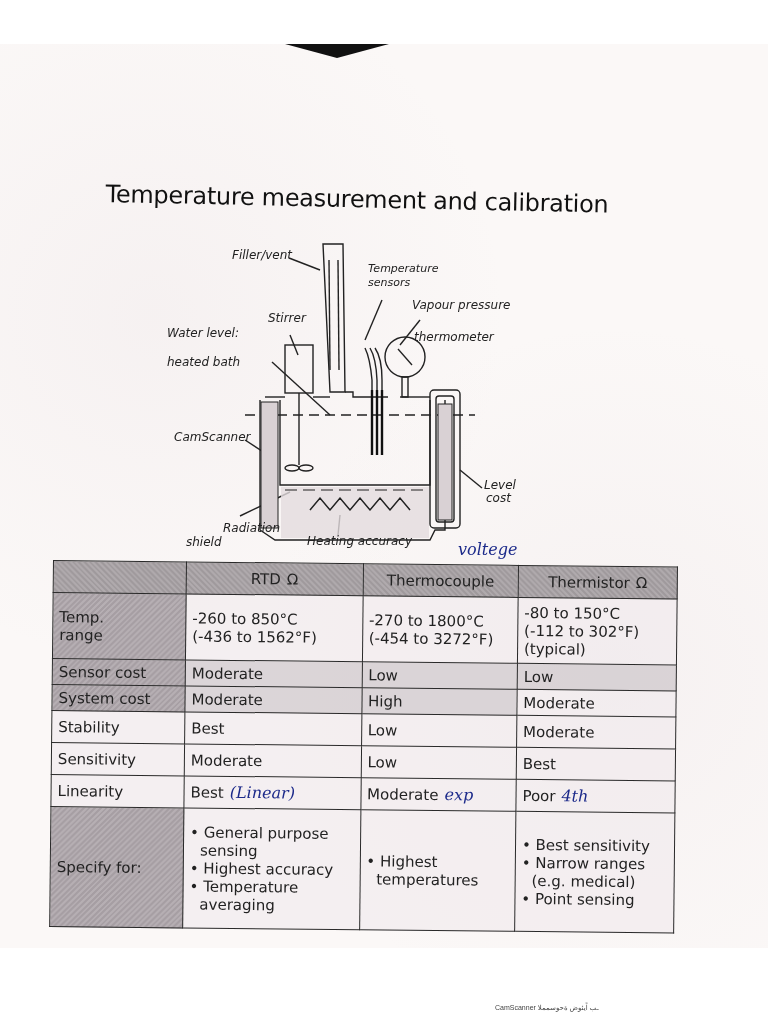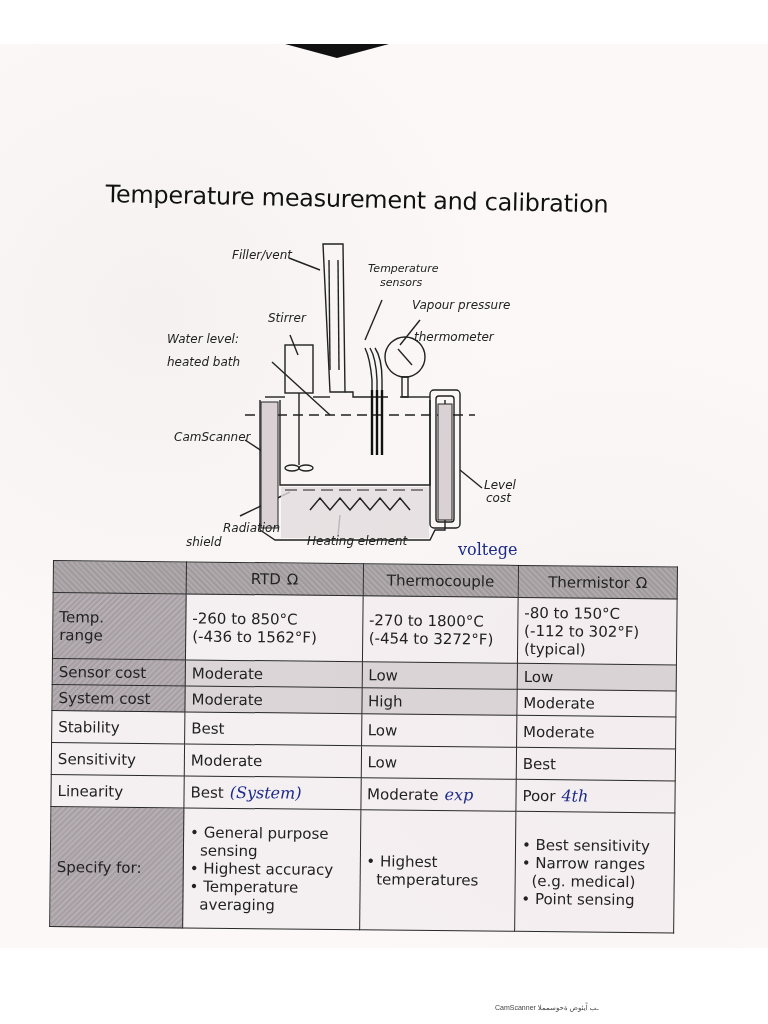--- a/index.html
+++ b/index.html
@@ -31,21 +31,21 @@
       font-family: "DejaVu Sans", sans-serif; font-weight: normal; letter-spacing: -0.3px;
     }
 
     .diagram { position: absolute; left: 160px; top: 240px; width: 380px; height: 310px; }
     .dlabel {
       position: absolute; font-style: italic; font-size: 12px; color: #222;
       font-family: "DejaVu Sans", sans-serif; line-height: 14px; white-space: nowrap;
     }
 
     .handwrite {
-      position: absolute; font-family: "DejaVu Serif", serif; 
+      position: absolute; font-family: "DejaVu Serif", serif; font-style: italic;
       color: #1c2a8a; white-space: nowrap; text-align: center;
     }
 
     table.cmp {
       position: absolute; left: 53px; top: 560px; width: 625px;
       border-collapse: collapse; transform: rotate(0.6deg); transform-origin: left top;
       font-family: "DejaVu Sans", sans-serif; font-size: 15px; color: #222;
     }
     table.cmp td, table.cmp th {
       border: 1.5px solid #2a2a2a; padding: 2px 6px; vertical-align: middle;
@@ -134,32 +134,32 @@
     <line x1="125" y1="250" x2="265" y2="250" stroke="#222" stroke-dasharray="12,6" stroke-width="1.2"></line>
     <polyline points="150,270 160,258 170,270 180,258 190,270 200,258 210,270 220,258 230,270 240,258 250,270" fill="none" stroke="#222" stroke-width="1.4"></polyline>
 
     <line x1="212" y1="150" x2="212" y2="215" stroke="#111" stroke-width="2.4"></line>
     <line x1="217" y1="150" x2="217" y2="215" stroke="#111" stroke-width="2.4"></line>
     <line x1="222" y1="150" x2="222" y2="215" stroke="#111" stroke-width="2.4"></line>
   </svg>
 
   <div class="dlabel" style="left:72px;top:8px;">Filler/vent</div>
   <div class="dlabel" style="left:208px;top:22px;font-size:11px;">Temperature</div>
-  <div class="dlabel" style="left:220px;top:36px;font-size:11px;">sensors</div>
+  <div class="dlabel" style="left:208px;top:36px;font-size:11px;">sensors</div>
   <div class="dlabel" style="left:252px;top:58px;">Vapour pressure</div>
   <div class="dlabel" style="left:254px;top:90px;">thermometer</div>
   <div class="dlabel" style="left:108px;top:71px;font-style:italic;">Stirrer</div>
-  <div class="dlabel" style="left:7px;top:92px;font-style:italic;">Water level:</div>
+  <div class="dlabel" style="left:7px;top:86px;font-style:italic;">Water level:</div>
   <div class="dlabel" style="left:7px;top:115px;">heated bath</div>
   <div class="dlabel" style="left:14px;top:190px;">CamScanner</div>
   <div class="dlabel" style="left:324px;top:238px;">Level</div>
   <div class="dlabel" style="left:326px;top:251px;">cost</div>
   <div class="dlabel" style="left:24px;top:281px;margin-left:39px;">Radiation</div>
   <div class="dlabel" style="left:26px;top:295px;">shield</div>
-  <div class="dlabel" style="left:147px;top:294px;">Heating element</div>
+  <div class="dlabel" style="left:147px;top:294px;">Heating accuracy</div>
 </div>
 
 <div class="handwrite" style="left:458px;top:540px;font-size:16px;">voltege</div>
 
 <table class="cmp">
   <thead>
     <tr>
       <th></th>
       <th class="hc">
         <span>RTD</span><span class="ohm">Ω</span>
@@ -210,21 +210,21 @@
     </tr>
     <tr style="height:32px;">
       <td class="cell">Sensitivity</td>
       <td class="cell">Moderate</td>
       <td class="cell">Low</td>
       <td class="cell">Best</td>
     </tr>
     <tr style="height:32px;">
       <td class="cell">Linearity</td>
       <td class="cell">
-        <span>Best</span><span class="ann">(System)</span>
+        <span>Best</span><span class="ann">(Linear)</span>
       </td>
       <td class="cell">
         <span>Moderate</span><span class="ann">exp</span>
       </td>
       <td class="cell">
         <span>Poor</span><span class="ann">4th</span>
       </td>
     </tr>
     <tr style="height:120px;">
       <td class="rowhead">Specify for:</td>

